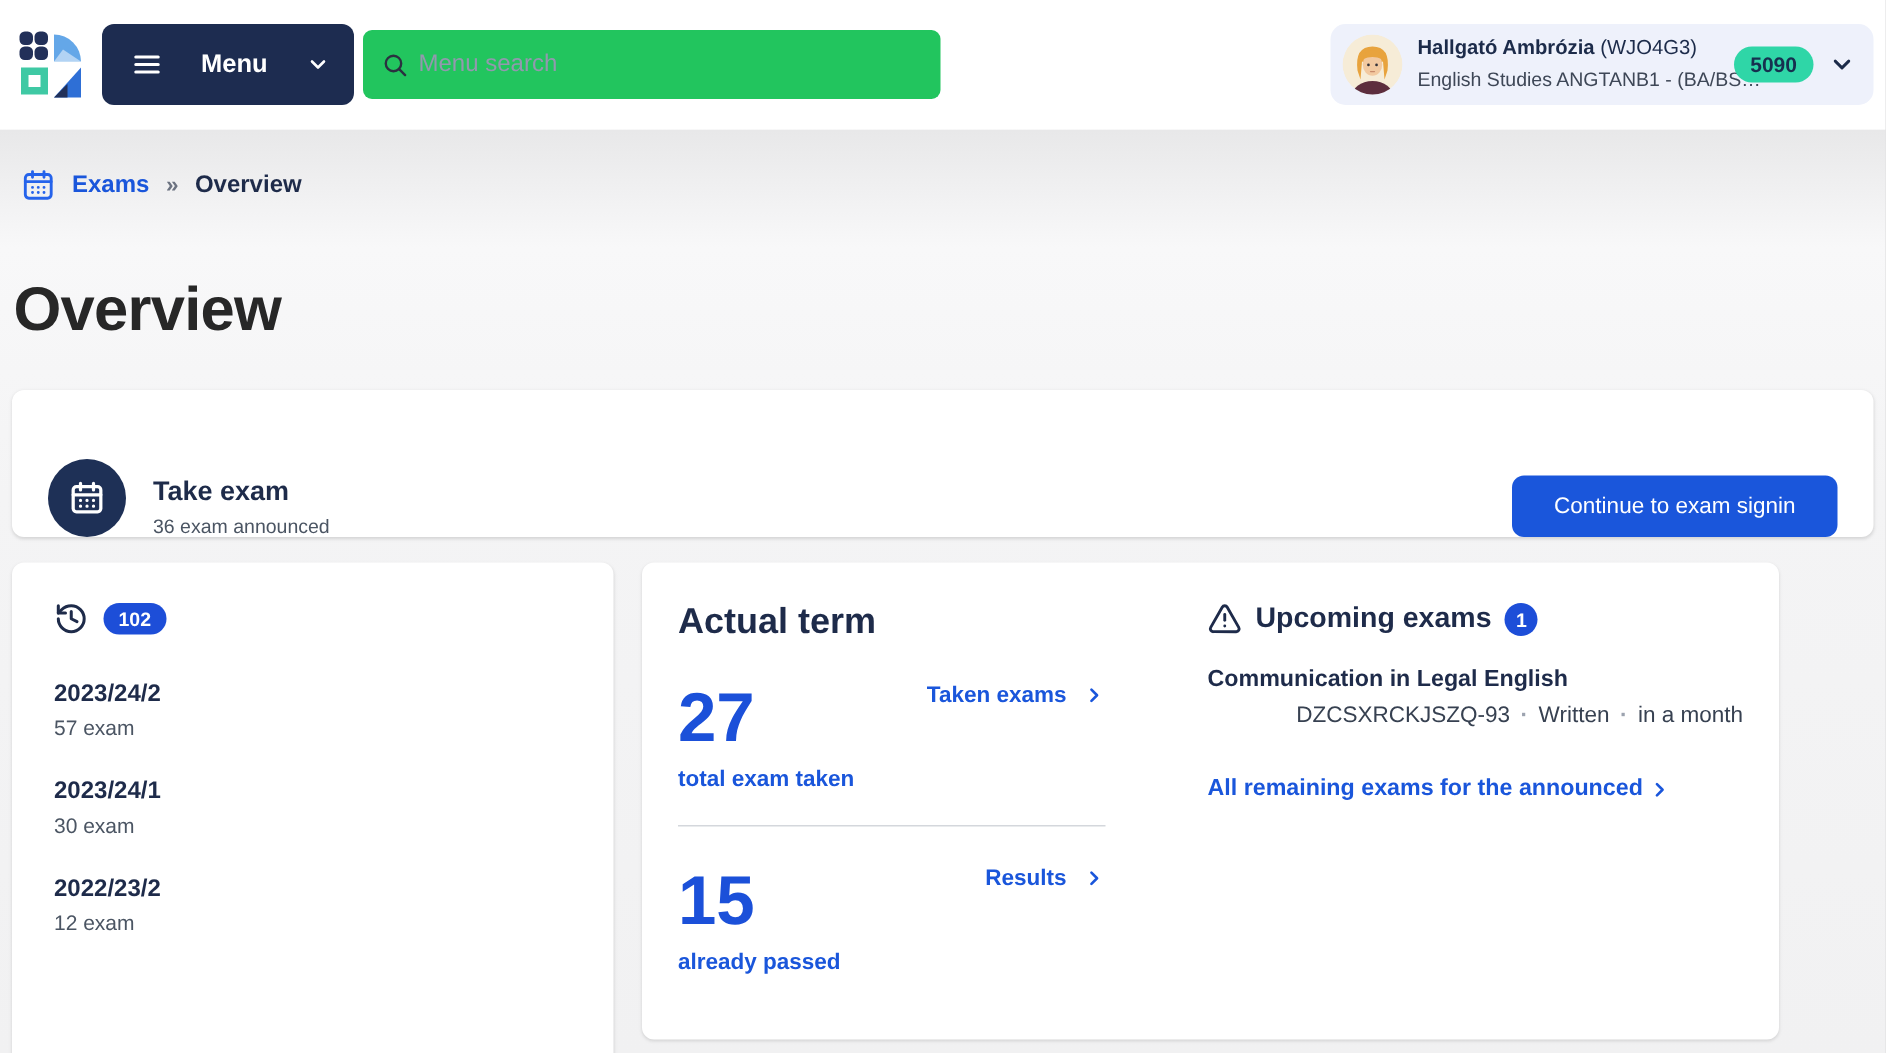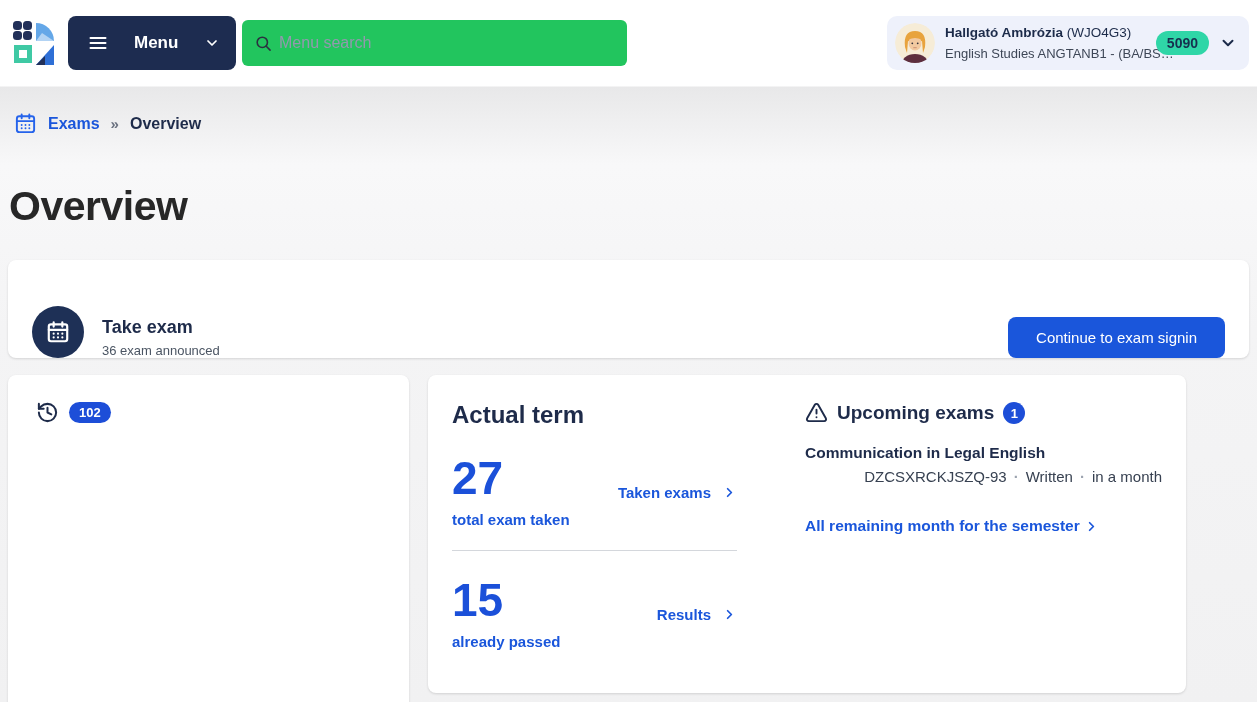--- a/index.html
+++ b/index.html
@@ -63,21 +63,21 @@
   .card-head { display:flex; align-items:center; gap:10px; }
   .card-head-title { font-size:18px; font-weight:800; color:#1e2b4a; }
   .pill-blue { background:#1d4ed8; color:#fff; font-size:13px; font-weight:bold; padding:3px 10px; border-radius:13px; }
   .term-list { margin-top:30px; }
   .term-item { margin-bottom:26px; }
   .term-name { font-size:16px; font-weight:bold; color:#1e2b4a; }
   .term-count { font-size:14px; color:#4b5563; margin-top:5px; }
   .right-card { position:absolute; top:375px; left:428px; width:758px; height:318px; padding:26px 24px; display:flex; }
   .col-actual { width:285px; flex:0 0 auto; }
   .actual-title { font-size:24px; font-weight:800; color:#1e2b4a; }
-  .stat-row { display:flex; align-items:flex-end; justify-content:space-between; margin-top:26px; }
+  .stat-row { display:flex; align-items:flex-start; justify-content:space-between; margin-top:26px; }
   .stat-value { font-size:46px; font-weight:800; color:#1b50d9; line-height:1; }
   .stat-link { display:flex; align-items:center; gap:11px; font-size:15px; font-weight:bold; color:#1a56db; text-decoration:none; }
   .stat-label { font-size:15px; font-weight:bold; color:#1a56db; margin-top:10px; }
   .divider { border:none; border-top:1px solid #d4d7dc; margin:22px 0 2px 0; }
   .col-upcoming { margin-left:68px; flex:1; }
   .upcoming-head { display:flex; align-items:flex-end; gap:9px; }
   .upcoming-title { font-size:19px; font-weight:800; color:#1e2b4a; }
   .badge-circle { width:22px; height:22px; border-radius:50%; background:#1d4ed8; color:#fff; font-size:13px; font-weight:bold; display:flex; align-items:center; justify-content:center; }
   .exam-name { font-size:15.5px; font-weight:bold; color:#1e2b4a; margin-top:20px; }
   .exam-meta { font-size:15px; color:#374151; margin-top:6px; display:flex; align-items:center; gap:7px;justify-content:flex-end; }
@@ -196,20 +196,34 @@
     <div class="card-head">
       <span>
         <svg viewBox="0 0 24 24" width="23" height="23" fill="none" stroke="#1e2b4a" stroke-width="2.1" stroke-linecap="round" stroke-linejoin="round">
           <path d="M3 12a9 9 0 1 0 9-9 9.75 9.75 0 0 0-6.74 2.74L3 8"></path>
           <path d="M3 3v5h5"></path>
           <path d="M12 7v5l4 2"></path>
         </svg>
       </span>
       <span class="pill-blue">102</span>
     </div>
+    <div class="term-list">
+      <div class="term-item">
+        <div class="term-name">2023/24/2</div>
+        <div class="term-count">57 exam</div>
+      </div>
+      <div class="term-item">
+        <div class="term-name">2023/24/1</div>
+        <div class="term-count">30 exam</div>
+      </div>
+      <div class="term-item">
+        <div class="term-name">2022/23/2</div>
+        <div class="term-count">12 exam</div>
+      </div>
+    </div>
   </section>
 
   <section class="card right-card">
     <div class="col-actual">
       <h2 class="actual-title">Actual term</h2>
 
       <div class="stat-row">
         <span class="stat-value">27</span>
         <a class="stat-link" href="#">
           <span>Taken exams</span>
@@ -254,21 +268,21 @@
       <div class="exam-name">Communication in Legal English</div>
       <div class="exam-meta">
         <span>DZCSXRCKJSZQ-93</span>
         <span class="meta-dot">·</span>
         <span>Written</span>
         <span class="meta-dot">·</span>
         <span>in a month</span>
       </div>
 
       <a class="upcoming-link" href="#">
-        <span>All remaining month for the semester</span>
+        <span>All remaining exams for the announced</span>
         <span>
           <svg viewBox="0 0 24 24" width="15" height="15" fill="none" stroke="#1a56db" stroke-width="2.8" stroke-linecap="round" stroke-linejoin="round">
               <path d="m9 6 6 6-6 6"></path>
             </svg>
         </span>
       </a>
     </div>
   </section>
 
 </div>

